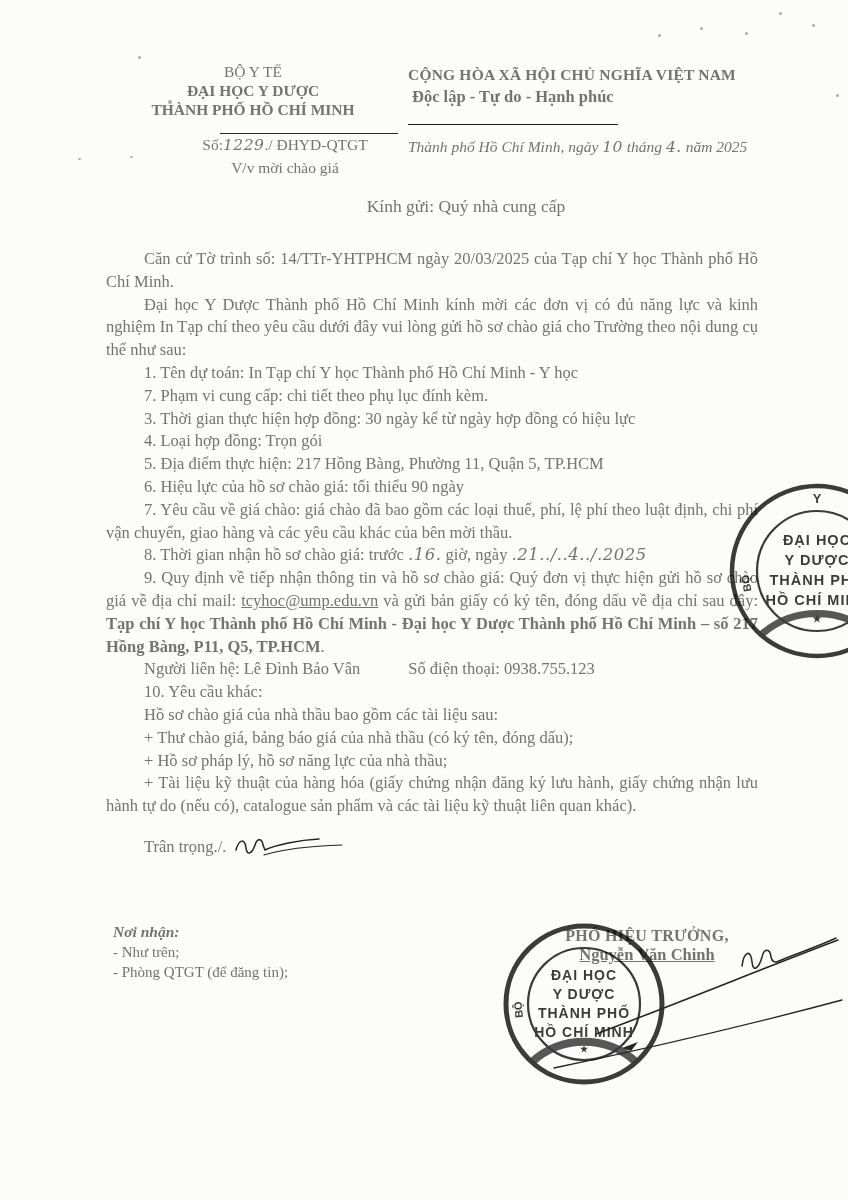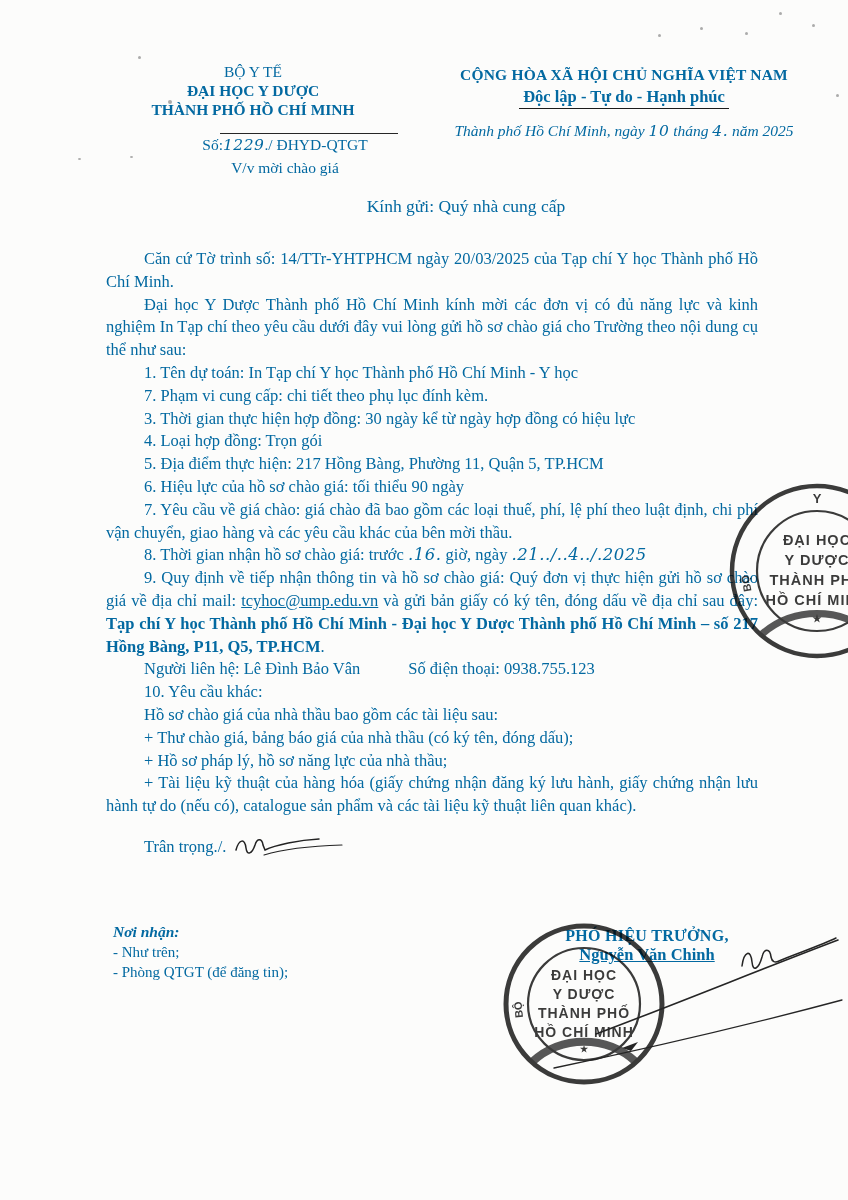--- a/index.html
+++ b/index.html
@@ -1,30 +1,30 @@
 <!DOCTYPE html>
 <html><head>
 <meta charset="utf-8">
 <style>
   html,body{margin:0;padding:0;background:#e8e8e8;}
   .page{
     position:relative;width:848px;height:1200px;margin:0 auto;
     background:#fcfcfb;overflow:hidden;
-    font-family:"Liberation Serif",serif;color:#0369a1;
+    font-family:"Liberation Serif",serif;color:#737373;
   }
   
   .hdr-left{position:absolute;left:118px;top:62px;width:270px;text-align:center;line-height:19px;font-size:15.5px;}
   .hdr-left .org{font-weight:bold;}
   .so-line{position:relative;margin-top:16px;margin-left:64px;font-size:15.5px;}
   .so-overline{position:absolute;left:38px;top:-2px;width:178px;height:1.3px;background:#262626;}
   .subject{margin-top:3px;margin-left:64px;font-size:15.5px;}
-  .hdr-right{position:absolute;left:408px;top:66px;width:432px;text-align:center;}
+  .hdr-right{position:absolute;left:408px;top:66px;width:432px;}
   .hdr-right .nation{font-weight:bold;font-size:15.5px;letter-spacing:.2px;}
   .hdr-right .motto{display:inline-block;font-weight:bold;font-size:16.5px;margin-top:3px;
-    border-bottom:1.6px solid #1b1b1b;padding:0 4px 1px;}
+    border-bottom:1.6px solid #1b1b1b;padding:0 4px 17px;}
   .hdr-right .dateline{margin-top:13px;font-style:italic;font-size:15.5px;}
   .hw{font-family:"DejaVu Serif",cursive;font-style:italic;letter-spacing:.5px;}
   .salutation{position:absolute;left:140px;top:196px;width:652px;text-align:center;font-size:17.5px;}
   
   .body-text{position:absolute;left:106px;top:248px;width:652px;font-size:16.5px;line-height:22.8px;text-align:justify;}
   .ln{text-indent:38px;}
   .b{font-weight:bold;}
   .email{text-decoration:underline;}
   .contact-line{text-indent:38px;}
   .contact-phone{margin-left:48px;}

